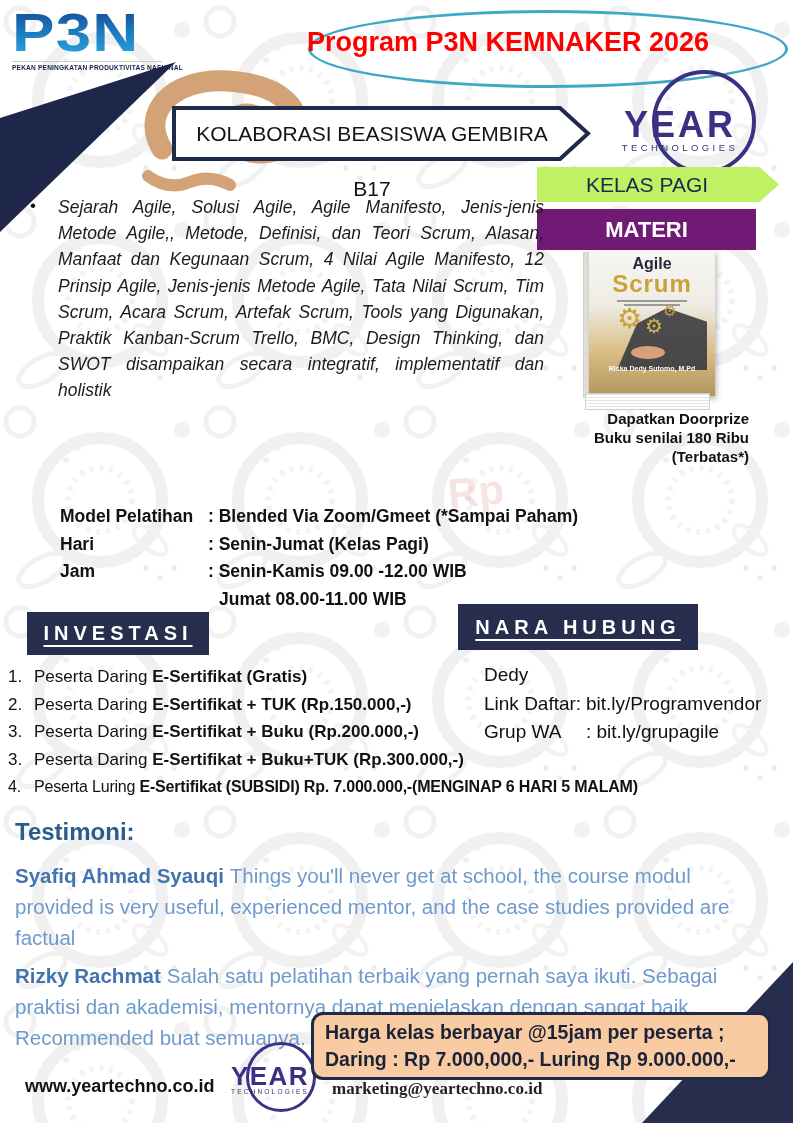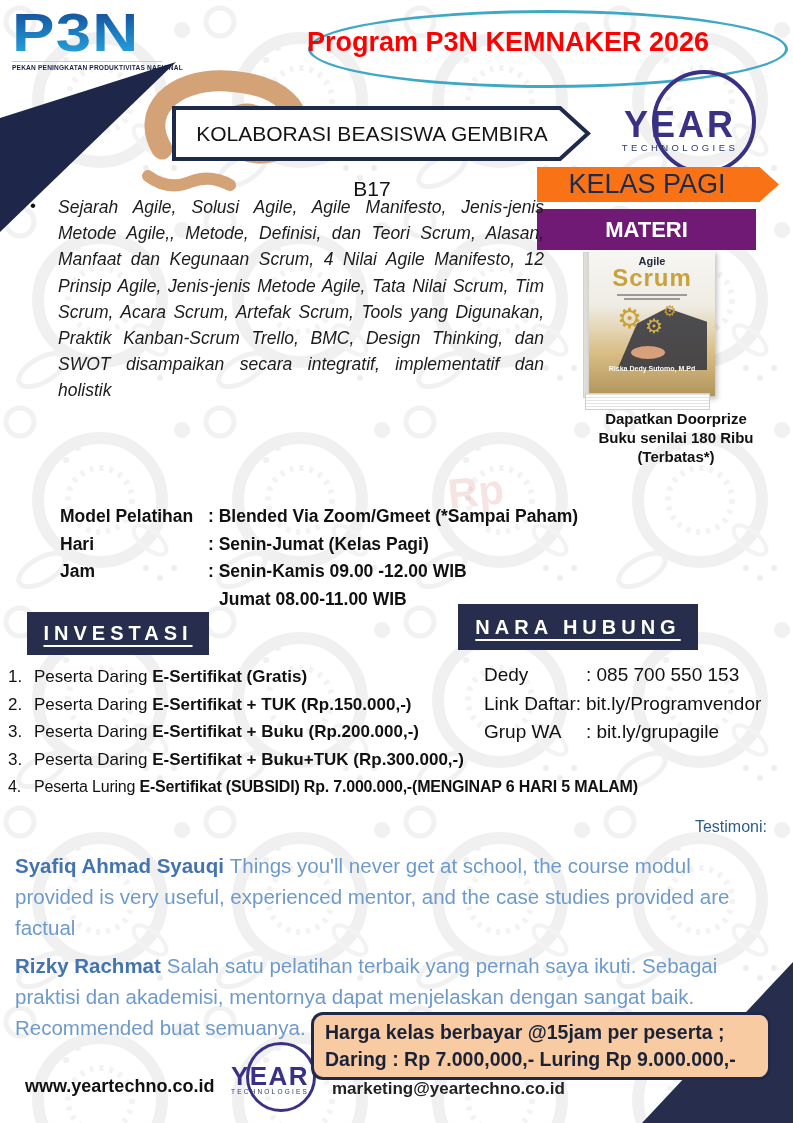--- a/index.html
+++ b/index.html
@@ -30,57 +30,57 @@
     font-size:21px;color:#141414;}
 
   
   .yearlogo{left:600px;top:86px;width:160px;height:86px;text-align:center;}
   .yearlogo .circ{position:absolute;left:52px;top:-16px;width:96px;height:96px;border:4px solid #3a3185;border-radius:50%;}
   .yearlogo .yname{position:relative;margin-top:22px;font-size:36px;line-height:34px;font-weight:800;
     color:#3a3185;letter-spacing:3px;}
   .yearlogo .ysub{position:relative;font-size:9.5px;letter-spacing:3.4px;color:#2c3a6b;margin-top:0px;}
 
   
-  .kelas{left:537px;top:167px;width:242px;height:35px;background:#f97316;
+  .kelas{left:537px;top:167px;width:242px;height:35px;background:#bef264;
     clip-path:polygon(0 0,92% 0,100% 50%,92% 100%,0 100%);
-    line-height:35px;text-align:center;font-size:27px;color:#1e2a49;padding-right:0;}
+    line-height:35px;text-align:center;font-size:21px;color:#1e2a49;padding-right:0;}
   .kelas span{display:inline-block;margin-right:22px;}
   .materi{left:537px;top:209px;width:219px;height:41px;background:#701a75;
     line-height:41px;text-align:center;font-size:22px;font-weight:bold;color:#fff;}
   .navy-banner{background:#272d4d;color:#fff;font-weight:bold;}
   .waktu-banner{left:48px;top:440px;width:266px;height:47px;line-height:47px;text-align:center;font-size:22.5px;}
   .inv-banner{left:27px;top:612px;width:182px;height:43px;line-height:43px;text-align:center;font-size:20px;}
   .nh-banner{left:458px;top:604px;width:240px;height:46px;line-height:46px;text-align:center;font-size:20px;}
   .sp-underline{letter-spacing:5px;text-decoration:underline;text-decoration-thickness:2px;text-underline-offset:5px;}
 
   
   .materi-par{left:30px;top:194px;width:514px;display:flex;}
   .materi-par .bullet{width:28px;flex:none;font-size:17px;padding-top:2px;color:#111;}
   .materi-par .ptext{flex:1;font-style:italic;font-size:17.5px;line-height:26.2px;text-align:justify;color:#1c1c1c;}
 
   
   .book{left:583px;top:250px;width:132px;height:160px;}
   .book-spine{position:absolute;left:0;top:2px;bottom:12px;width:7px;background:#e0ded8;border:1px solid #d2d0ca;}
   .book-cover{position:absolute;left:6px;top:0;right:0;bottom:14px;
     background:linear-gradient(180deg,#f7f6f3 0%,#efece4 38%,#d9be86 70%,#b2945b 100%);
     box-shadow:2px 3px 5px rgba(0,0,0,.25);overflow:hidden;}
-  .bk-t1{margin-top:5px;text-align:center;font-size:11px;font-weight:bold;color:#232a3a;}
+  .bk-t1{margin-top:5px;text-align:center;font-size:16px;font-weight:bold;color:#232a3a;}
   .bk-t2{margin-top:-3px;text-align:center;font-size:24px;font-weight:800;color:#c9a23b;letter-spacing:1px;}
   .bk-bar{width:70px;height:2px;background:#9a9a9a;margin:2px auto;}
   .bk-suit{position:absolute;left:18px;top:58px;width:100px;height:62px;background:#3b3b41;
     clip-path:polygon(10% 100%,30% 25%,60% 0,100% 22%,100% 100%);opacity:.9;}
   .bk-gear1{position:absolute;left:28px;top:52px;font-size:28px;color:#c9a23b;}
   .bk-gear2{position:absolute;left:56px;top:64px;font-size:20px;color:#d4b24e;}
   .bk-gear3{position:absolute;left:74px;top:52px;font-size:15px;color:#c9a23b;}
   .bk-hand{position:absolute;left:42px;top:96px;width:34px;height:13px;background:#d8a07a;border-radius:50%;}
   .bk-author{position:absolute;left:0;right:0;bottom:24px;text-align:center;font-size:7px;font-weight:bold;color:#fdfdf5;}
   .book-pages{position:absolute;left:2px;right:5px;bottom:0;height:15px;background:#fbfbfb;border:1px solid #cfcfcf;
     background-image:repeating-linear-gradient(0deg,#fff 0 2px,#e4e4e4 2px 3px);}
 
-  .doorprize{left:564px;top:409px;width:224px;text-align:center;font-size:15px;font-weight:bold;line-height:19px;color:#111;}
+  .doorprize{left:525px;top:409px;width:224px;text-align:right;font-size:15px;font-weight:bold;line-height:19px;color:#111;}
 
   
   .schedule{left:60px;top:503px;width:600px;font-weight:bold;font-size:17.5px;color:#111;}
   .schedule .row{display:flex;line-height:27.5px;}
   .schedule .lbl{width:148px;flex:none;}
   .schedule .val{white-space:pre-wrap;}
   .schedule .row.cont .val{padding-left:11px;}
 
   
   .inv-list{left:8px;top:663px;width:782px;font-size:17px;color:#111;}
@@ -89,32 +89,32 @@
   .inv-item.small{font-size:16px;letter-spacing:-.2px;}
   .b{font-weight:bold;}
 
   
   .contacts{left:484px;top:661px;width:330px;font-size:19px;color:#111;}
   .contacts .row{display:flex;line-height:28.5px;}
   .contacts .lbl{width:102px;flex:none;}
 
   
   .testi{left:15px;top:818px;width:752px;}
-  .testi-h{font-size:16px;font-weight:normal;color:#2b5d8c;text-align:right;}
+  .testi-h{font-size:24px;font-weight:bold;color:#2b5d8c;}
   .testi-p{margin-top:7px;font-size:20.5px;line-height:31px;color:#6e9acb;}
   .testi-p .tname{font-weight:bold;color:#4474b0;margin-right:6px;}
   .testi-p2{margin-top:14px;}
 
   
   .pricebox{left:311px;top:1012px;width:432px;background:#f9cba3;border:3px solid #20294a;border-radius:12px;
     padding:4px 11px;font-weight:bold;font-size:19.5px;line-height:27px;color:#1a2238;z-index:3;}
 
   
   .website{left:25px;top:1076px;font-size:18px;font-weight:bold;color:#111;}
-  .email{left:332px;top:1079px;font-size:17px;font-weight:bold;color:#222;}
+  .email{left:332px;top:1079px;font-size:17px;font-weight:bold;color:#222;font-family:Liberation Serif, serif;}
   .yearlogo-sm{left:218px;top:1050px;width:104px;height:56px;text-align:center;}
   .yearlogo-sm .circ{position:absolute;left:28px;top:-8px;width:64px;height:64px;border:3px solid #3a3185;border-radius:50%;}
   .yearlogo-sm .yname{position:relative;margin-top:14px;font-size:26px;line-height:24px;font-weight:800;color:#3a3185;letter-spacing:1.5px;}
   .yearlogo-sm .ysub{position:relative;font-size:6.5px;letter-spacing:2.2px;color:#2c3a6b;}
 
   
   .tri-tl{left:0;top:62px;width:176px;height:170px;background:#1e2749;
     clip-path:polygon(100% 0,0 33%,0 100%);}
   .tri-br{left:642px;top:962px;width:151px;height:161px;background:#272d4d;
     clip-path:polygon(100% 0,100% 100%,0 100%);}
@@ -248,21 +248,20 @@
     </div>
     <div class="inv-item small">
       <span class="inv-num">4.</span>
       <span><span>Peserta Luring </span><span class="b">E-Sertifikat (SUBSIDI) Rp. 7.000.000,-(MENGINAP 6 HARI 5 MALAM)</span></span>
     </div>
   </div>
 
   <div class="abs content contacts">
     <div class="row">
       <span class="lbl">Dedy</span>
-      <span>: 085 700 550 153</span>
     </div>
     <div class="row">
       <span class="lbl">Link Daftar:</span>
       <span>bit.ly/Programvendor</span>
     </div>
     <div class="row">
       <span class="lbl">Grup WA</span>
       <span>: bit.ly/grupagile</span>
     </div>
   </div>

